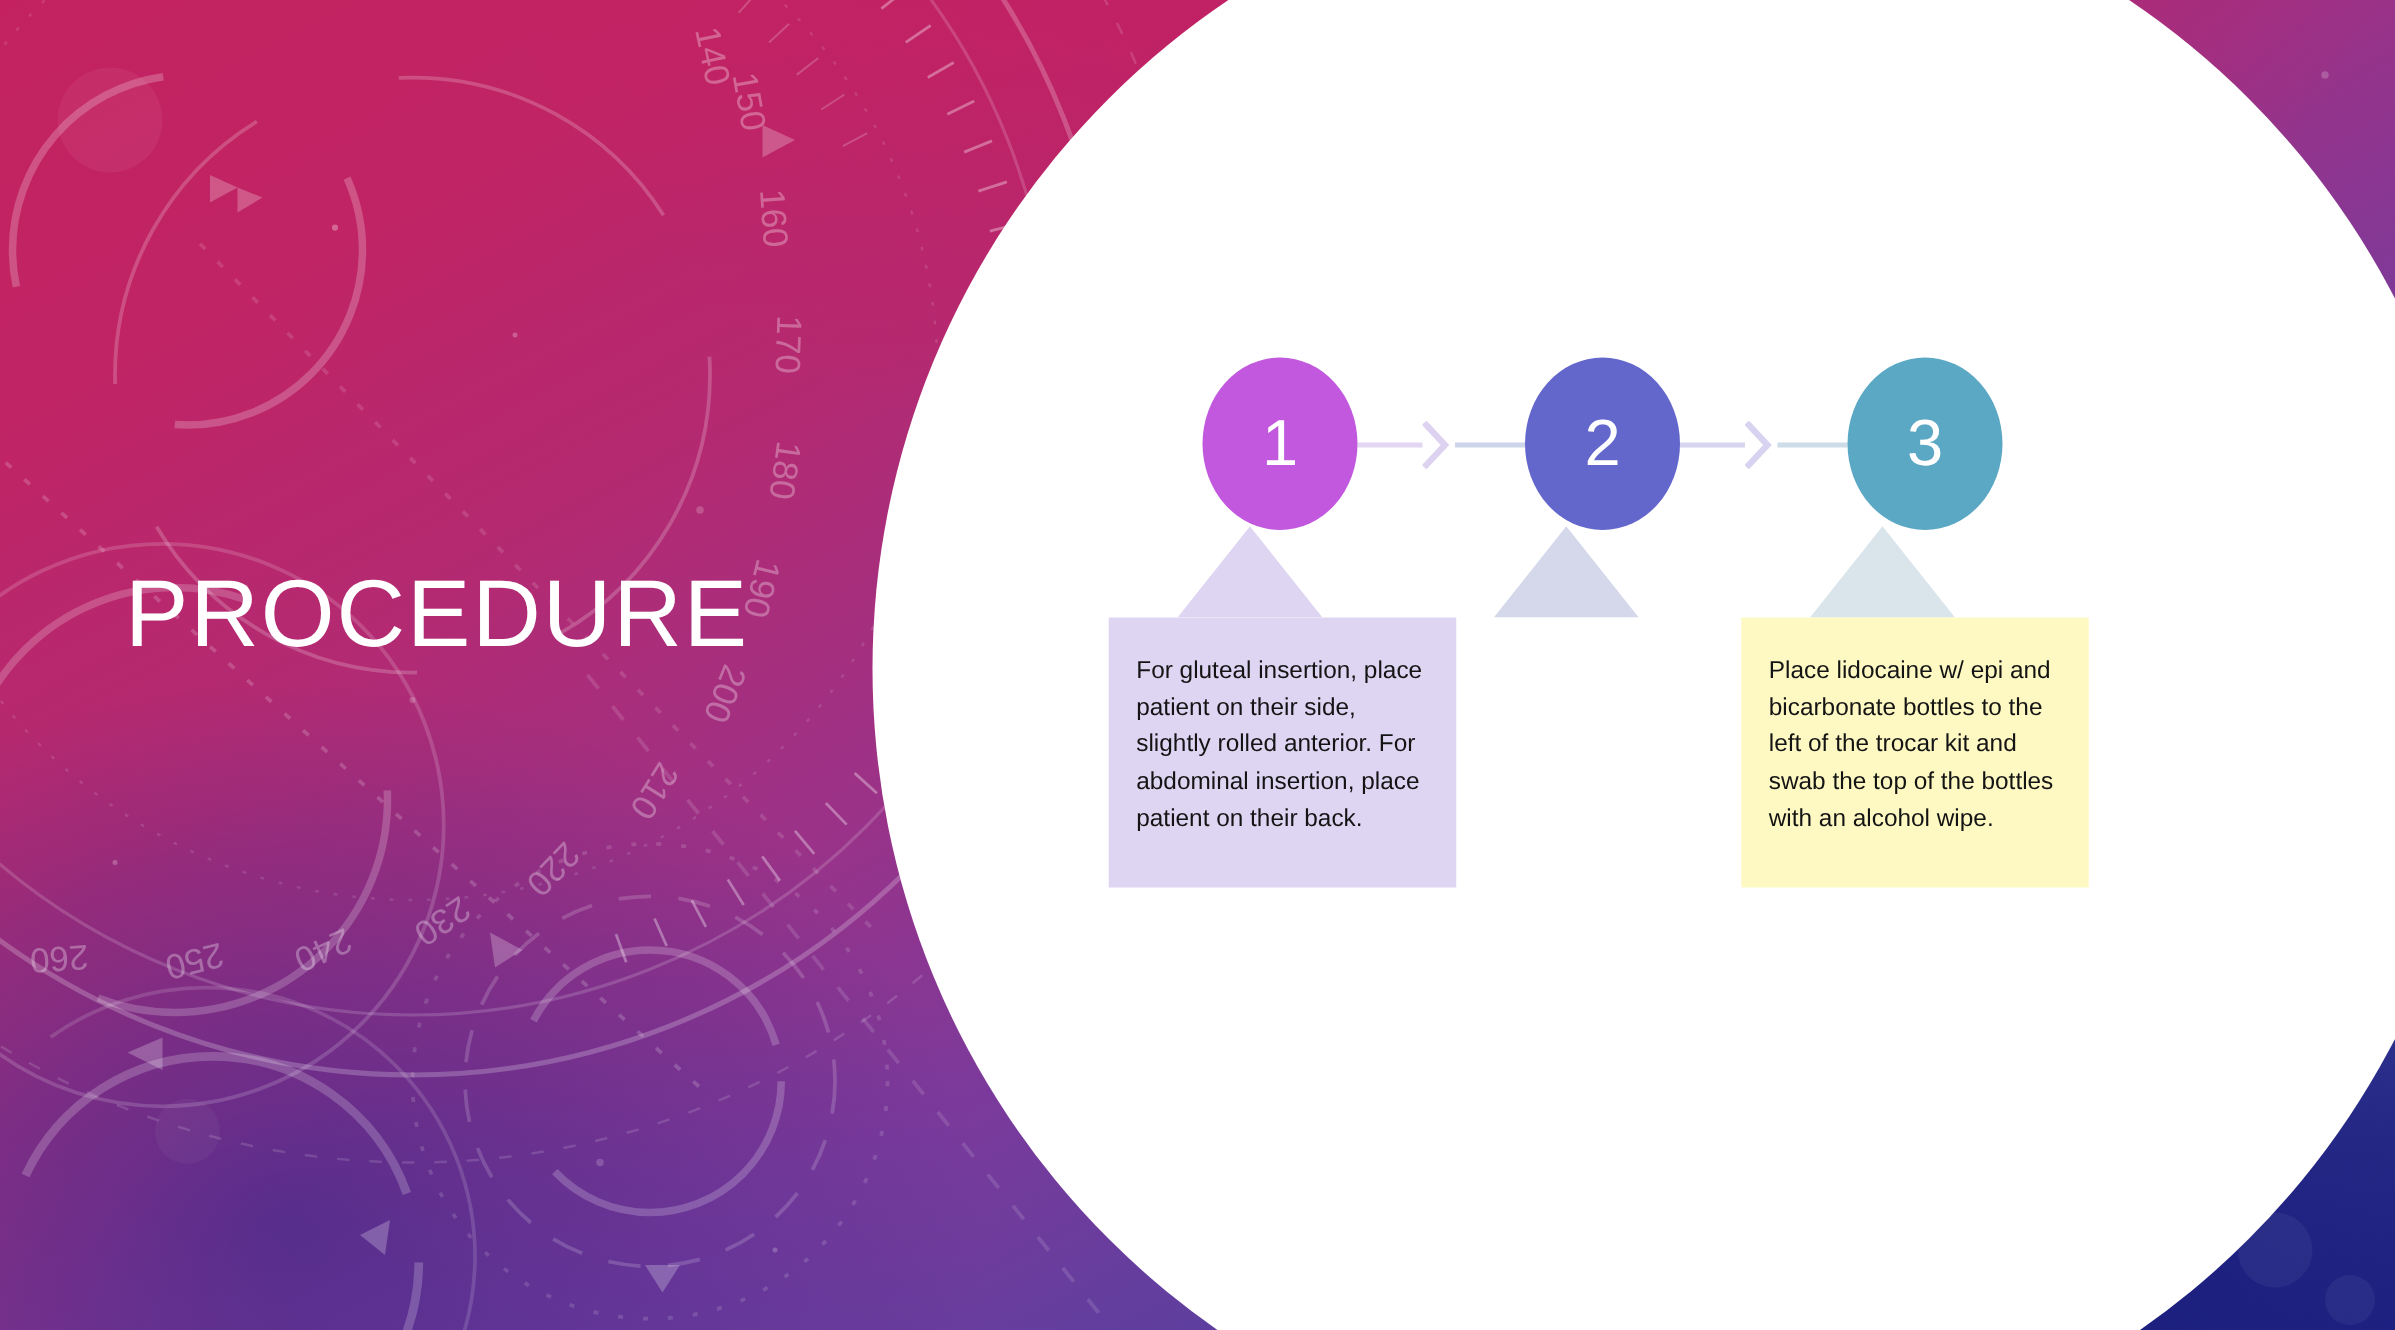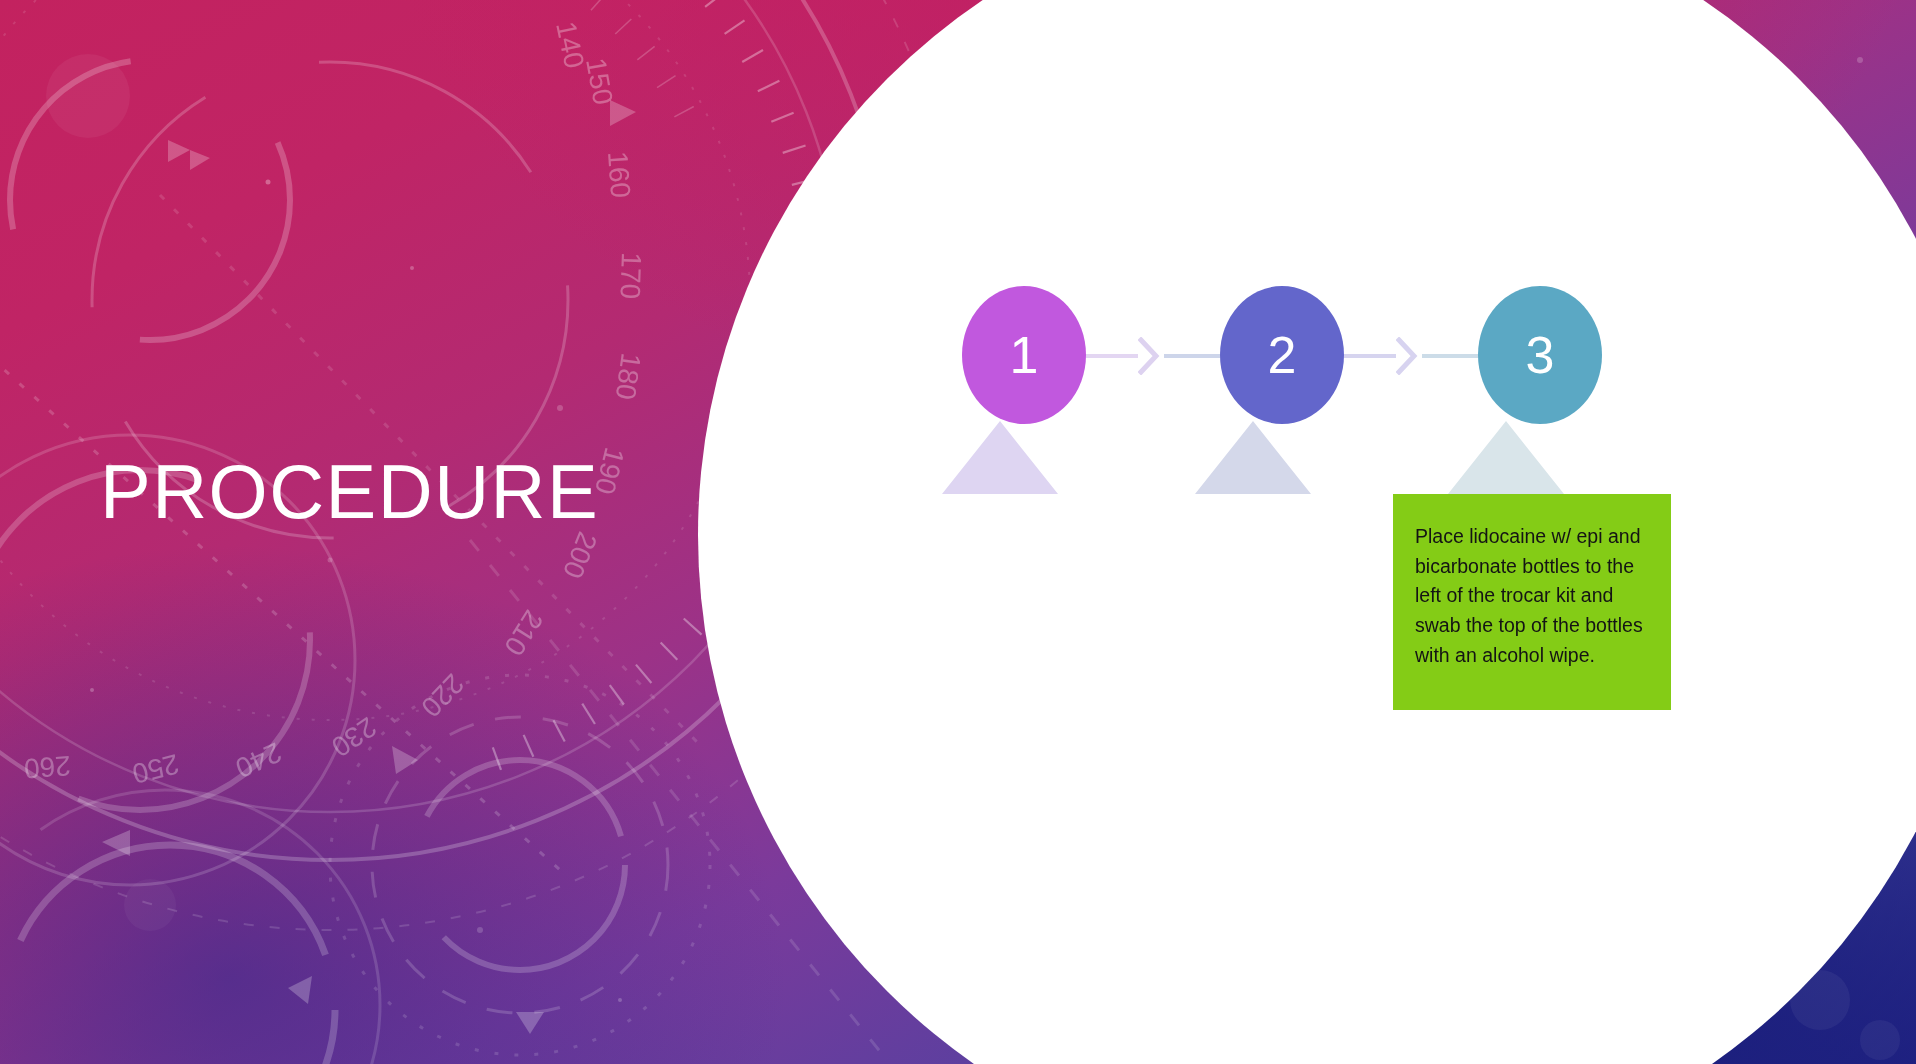--- a/index.html
+++ b/index.html
@@ -416,33 +416,36 @@
         <span>3</span>
       </div>
     </div>
 
     <div class="cards">
 
       <div class="card card-1">
         <svg class="card-pointer" viewBox="0 0 278 78" preserveAspectRatio="none">
           <path d="M0 78 L0 78 L55 78 L113 5 L171 78 L278 78 L278 78 Z" fill="#ded5f2"></path>
         </svg>
+        <div class="card-body" style="background:#ded5f2;">
+          <span>For gluteal insertion, place patient on their side, slightly rolled anterior. For abdominal insertion, place patient on their back.</span>
+        </div>
       </div>
 
       <div class="card card-2">
         <svg class="card-pointer" viewBox="0 0 278 78" preserveAspectRatio="none">
           <path d="M0 78 L0 78 L55 78 L113 5 L171 78 L278 78 L278 78 Z" fill="#d4d8ea"></path>
         </svg>
       </div>
 
       <div class="card card-3">
         <svg class="card-pointer" viewBox="0 0 278 78" preserveAspectRatio="none">
           <path d="M0 78 L0 78 L55 78 L113 5 L171 78 L278 78 L278 78 Z" fill="#d9e5ea"></path>
         </svg>
-        <div class="card-body" style="background:#84cc16;">
+        <div class="card-body" style="background:#fef9c3;">
           <span>Place lidocaine w/ epi and bicarbonate bottles to the left of the trocar kit and swab the top of the bottles with an alcohol wipe.</span>
         </div>
       </div>
 
     </div>
   </div>
 
 </div>
 
 </body></html>

